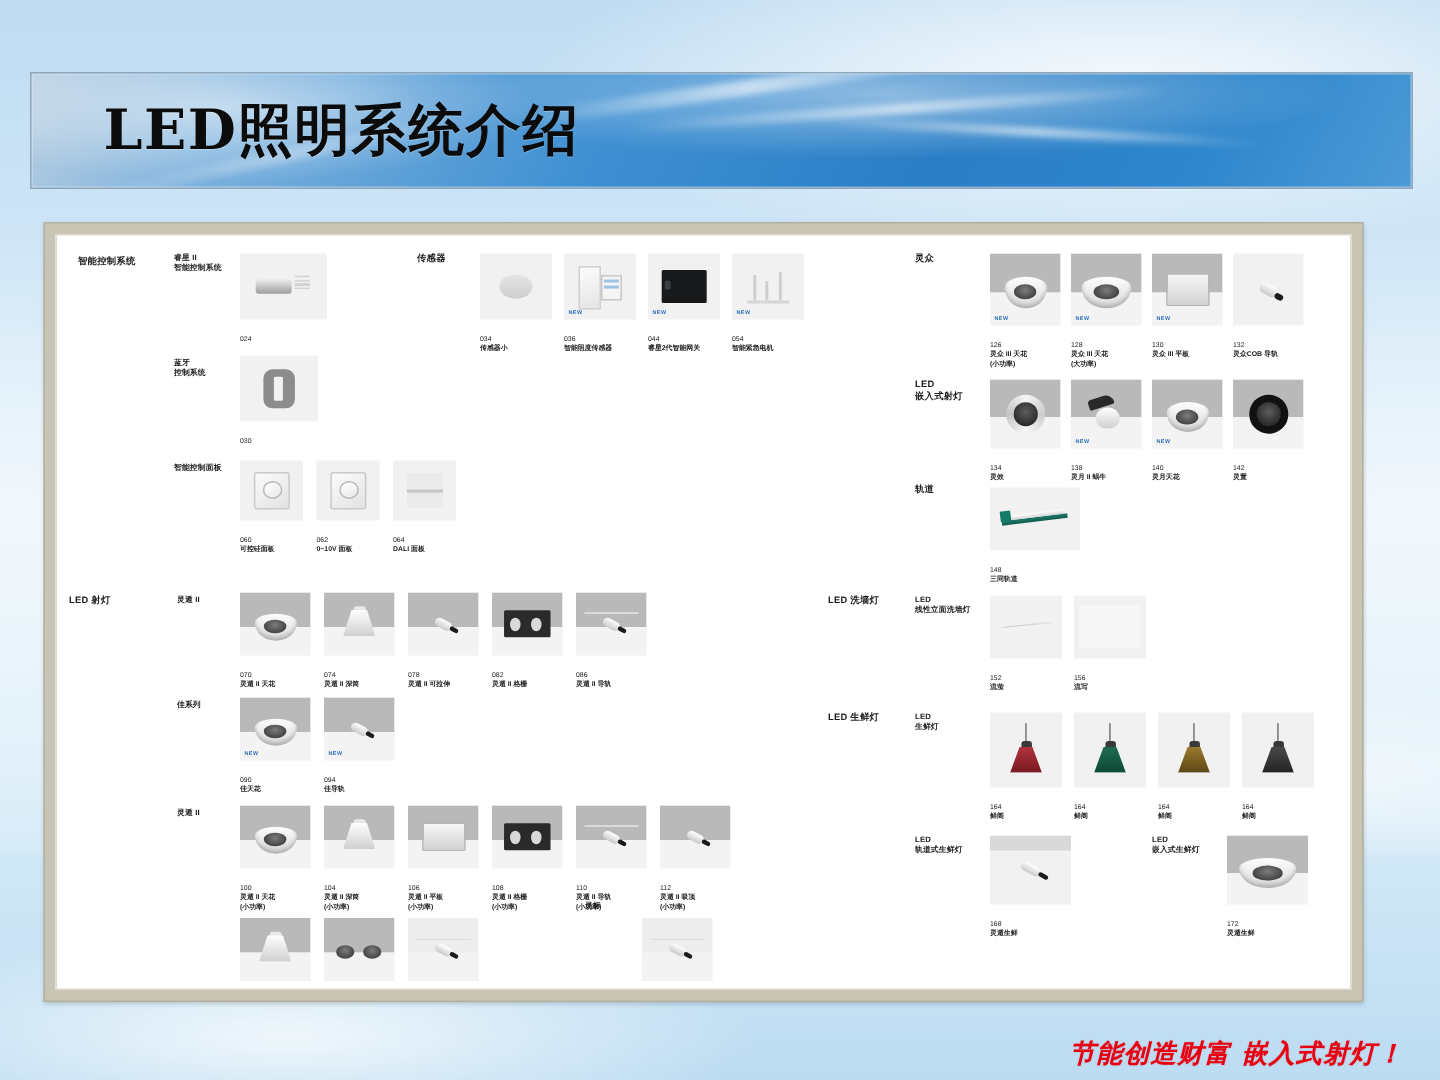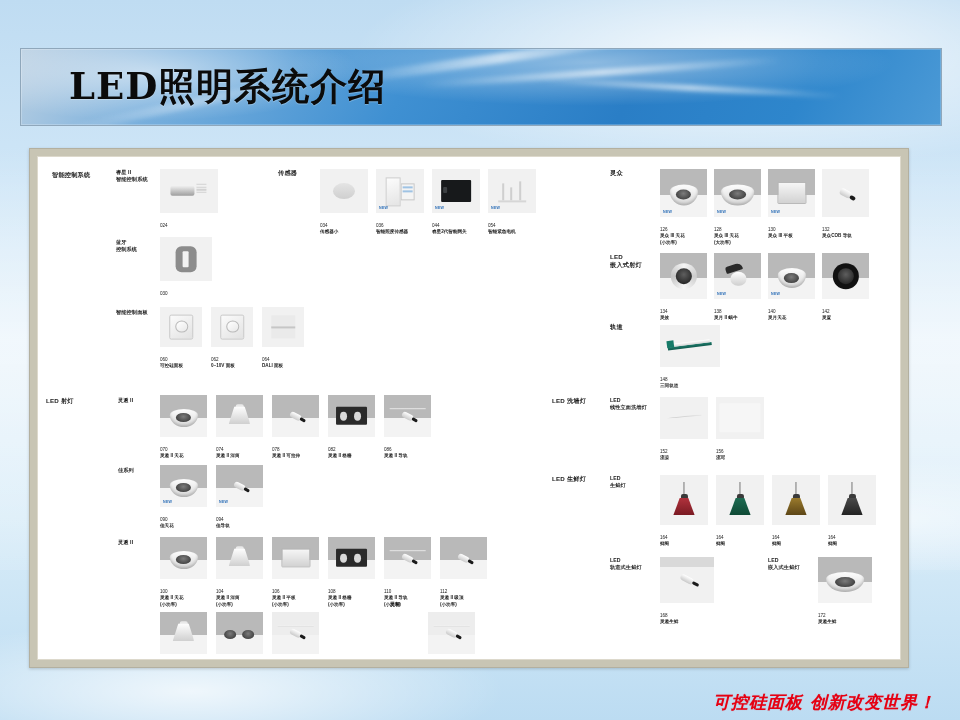--- a/index.html
+++ b/index.html
@@ -819,13 +819,13 @@
       </div>
       <div class="cap" style="left:780px;top:450px;">
         <span>172</span>
         <b>灵遁生鲜</b>
       </div>
 
     </div>
   </div>
 </div>
 
-<div class="footer-slogan">可控硅面板 创新改变世界！</div>
+<div class="footer-slogan">节能创造财富 嵌入式射灯！</div>
 
 </body></html>

